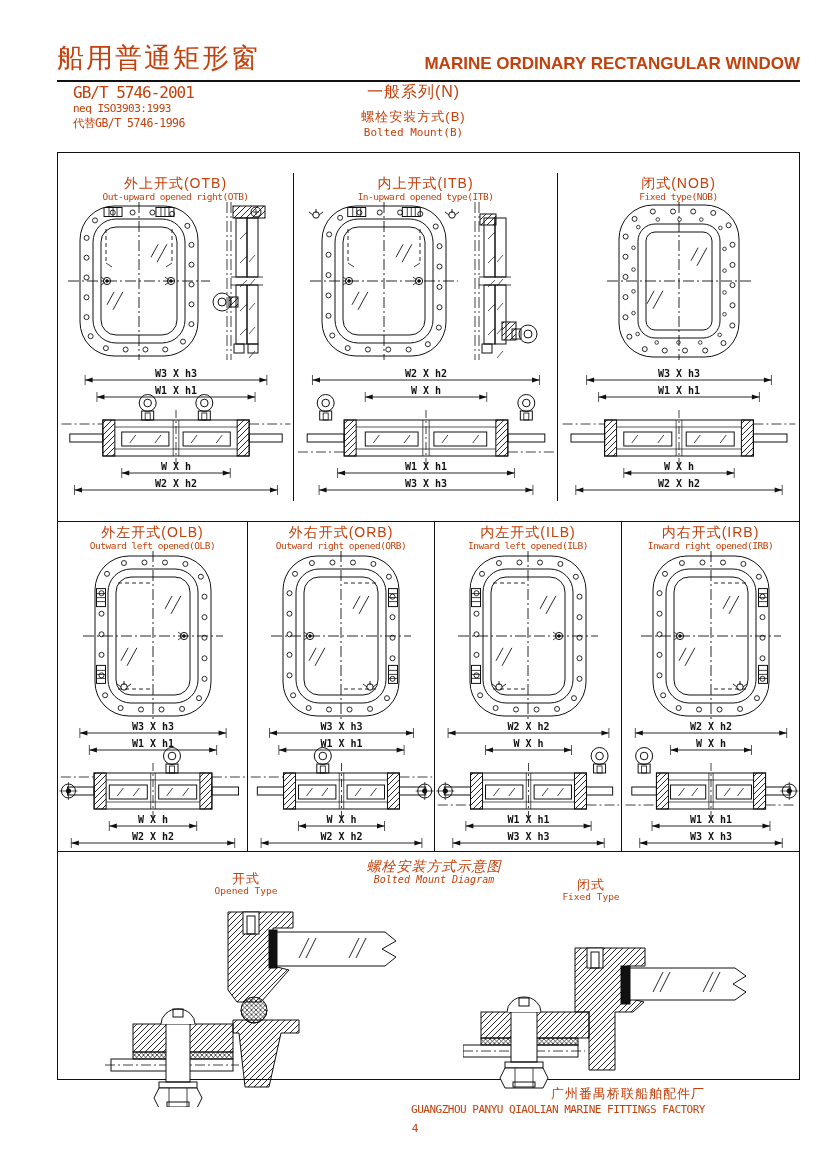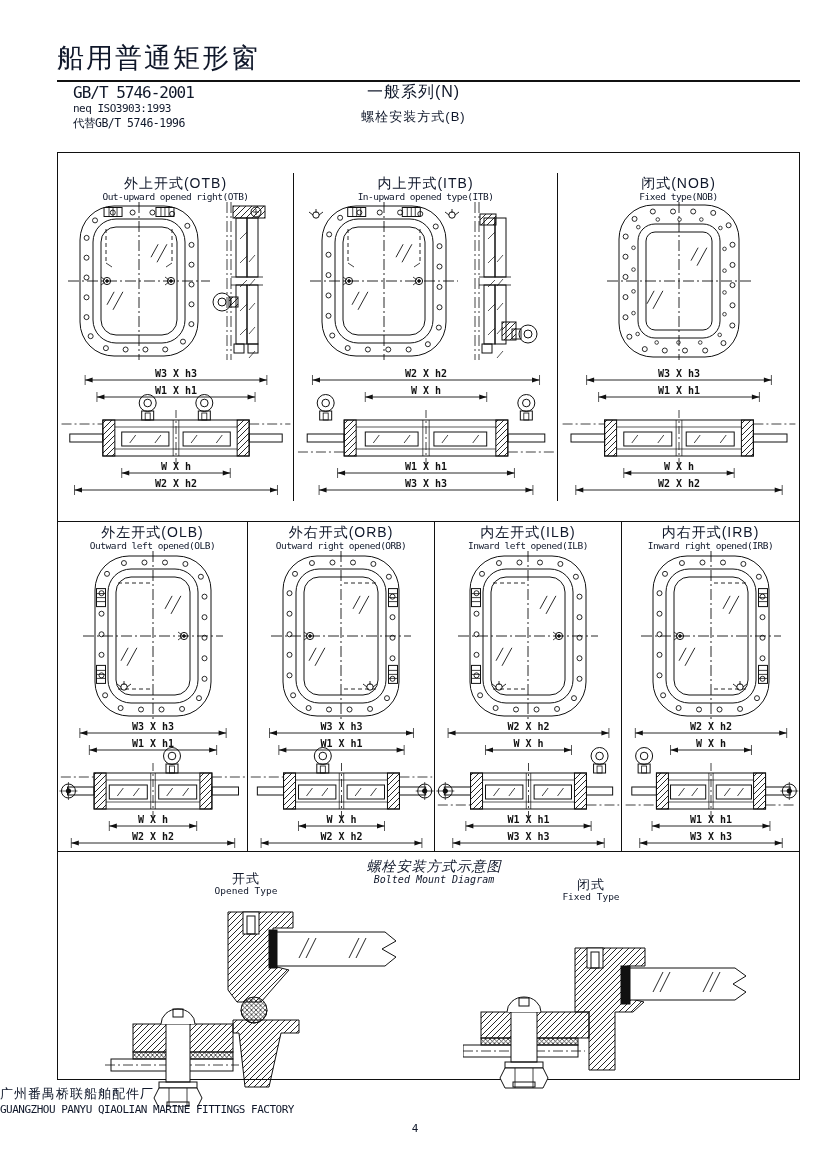--- a/index.html
+++ b/index.html
@@ -1,19 +1,19 @@
 <!DOCTYPE html>
 <html><head>
 <meta charset="utf-8">
 <style>
   * { margin:0; padding:0; box-sizing:border-box; }
   html,body { background:#e8e8e8; }
   .page {
     position:relative; width:830px; height:1175px; margin:0 auto;
-    background:#ffffff; color:#0f172a; overflow:hidden;
+    background:#ffffff; color:#c2410c; overflow:hidden;
     font-family:"Liberation Sans", sans-serif;
   }
   .titlebar {
     position:absolute; left:57px; top:40px; width:743px;
     display:flex; justify-content:space-between; align-items:flex-end;
     border-bottom:2.5px solid #111; padding-bottom:4px;
   }
   .title-zh { font-size:27px; letter-spacing:2px; font-weight:500; }
   .title-en { font-size:17px; font-weight:bold; letter-spacing:0; padding-bottom:2px; }
   .subhead { position:absolute; left:57px; top:82px; width:743px; height:68px; }
@@ -45,21 +45,21 @@
   .mount-title { position:absolute; left:11px; right:0; top:7px; text-align:center; line-height:1.1;font-style:italic; }
   .mt-zh { font-size:14px; letter-spacing:1px; }
   .mt-en { font-family:"DejaVu Sans Mono", monospace; font-size:10px; }
   .side-label { position:absolute; text-align:center; line-height:1.1; }
   .opened-label { left:133px; top:20px; width:110px; }
   .fixed-label { left:478px; top:26px; width:110px; }
   .sl-zh { font-size:13px; letter-spacing:1px; }
   .sl-en { font-family:"DejaVu Sans Mono", monospace; font-size:9.5px; }
   .mount-opened-svg { position:absolute; left:45px; top:50px; }
   .mount-fixed-svg { position:absolute; left:405px; top:88px; }
-  .footer { position:absolute; left:0; width:705px; top:1086px; text-align:left; line-height:1.3; }
+  .footer { position:absolute; left:0; width:705px; top:1086px; text-align:right; line-height:1.3; }
   .f-zh { font-size:13px; letter-spacing:1px; }
   .f-en { font-family:"DejaVu Sans Mono", monospace; font-size:11px; letter-spacing:-0.5px; }
   .page-num { position:absolute; left:0; width:830px; top:1122px; text-align:center;
     font-family:"DejaVu Sans Mono", monospace; font-size:11px; }
 </style>
 </head>
 <body>
 
 <svg width="0" height="0" style="position:absolute" aria-hidden="true">
   <defs>
@@ -69,31 +69,33 @@
     <pattern id="pxh" patternUnits="userSpaceOnUse" width="4.5" height="4.5">
       <path d="M-1,5.5 L5.5,-1 M-1,-1 L5.5,5.5" stroke="#111" stroke-width="0.7" fill="none"></path>
     </pattern>
   </defs>
 </svg>
 
 <div class="page">
 
   <div class="titlebar">
     <div class="title-zh">船用普通矩形窗</div>
+    <div class="title-en">MARINE ORDINARY RECTANGULAR WINDOW</div>
   </div>
 
   <div class="subhead">
     <div class="std-block">
       <div class="std-1">GB/T 5746-2001</div>
       <div class="std-2">neq ISO3903:1993</div>
       <div class="std-3">代替GB/T 5746-1996</div>
     </div>
     <div class="series-block">
       <div class="ser-1">一般系列(N)</div>
       <div class="ser-3">螺栓安装方式(B)</div>
+      <div class="ser-4">Bolted Mount(B)</div>
     </div>
   </div>
 
   <div class="sheet">
 
     <div class="row row1">
       <div class="cell c1a">
         <div class="cell-title">
           <div class="t-zh">外上开式(OTB)</div>
           <div class="t-en">Out-upward opened right(OTB)</div>

